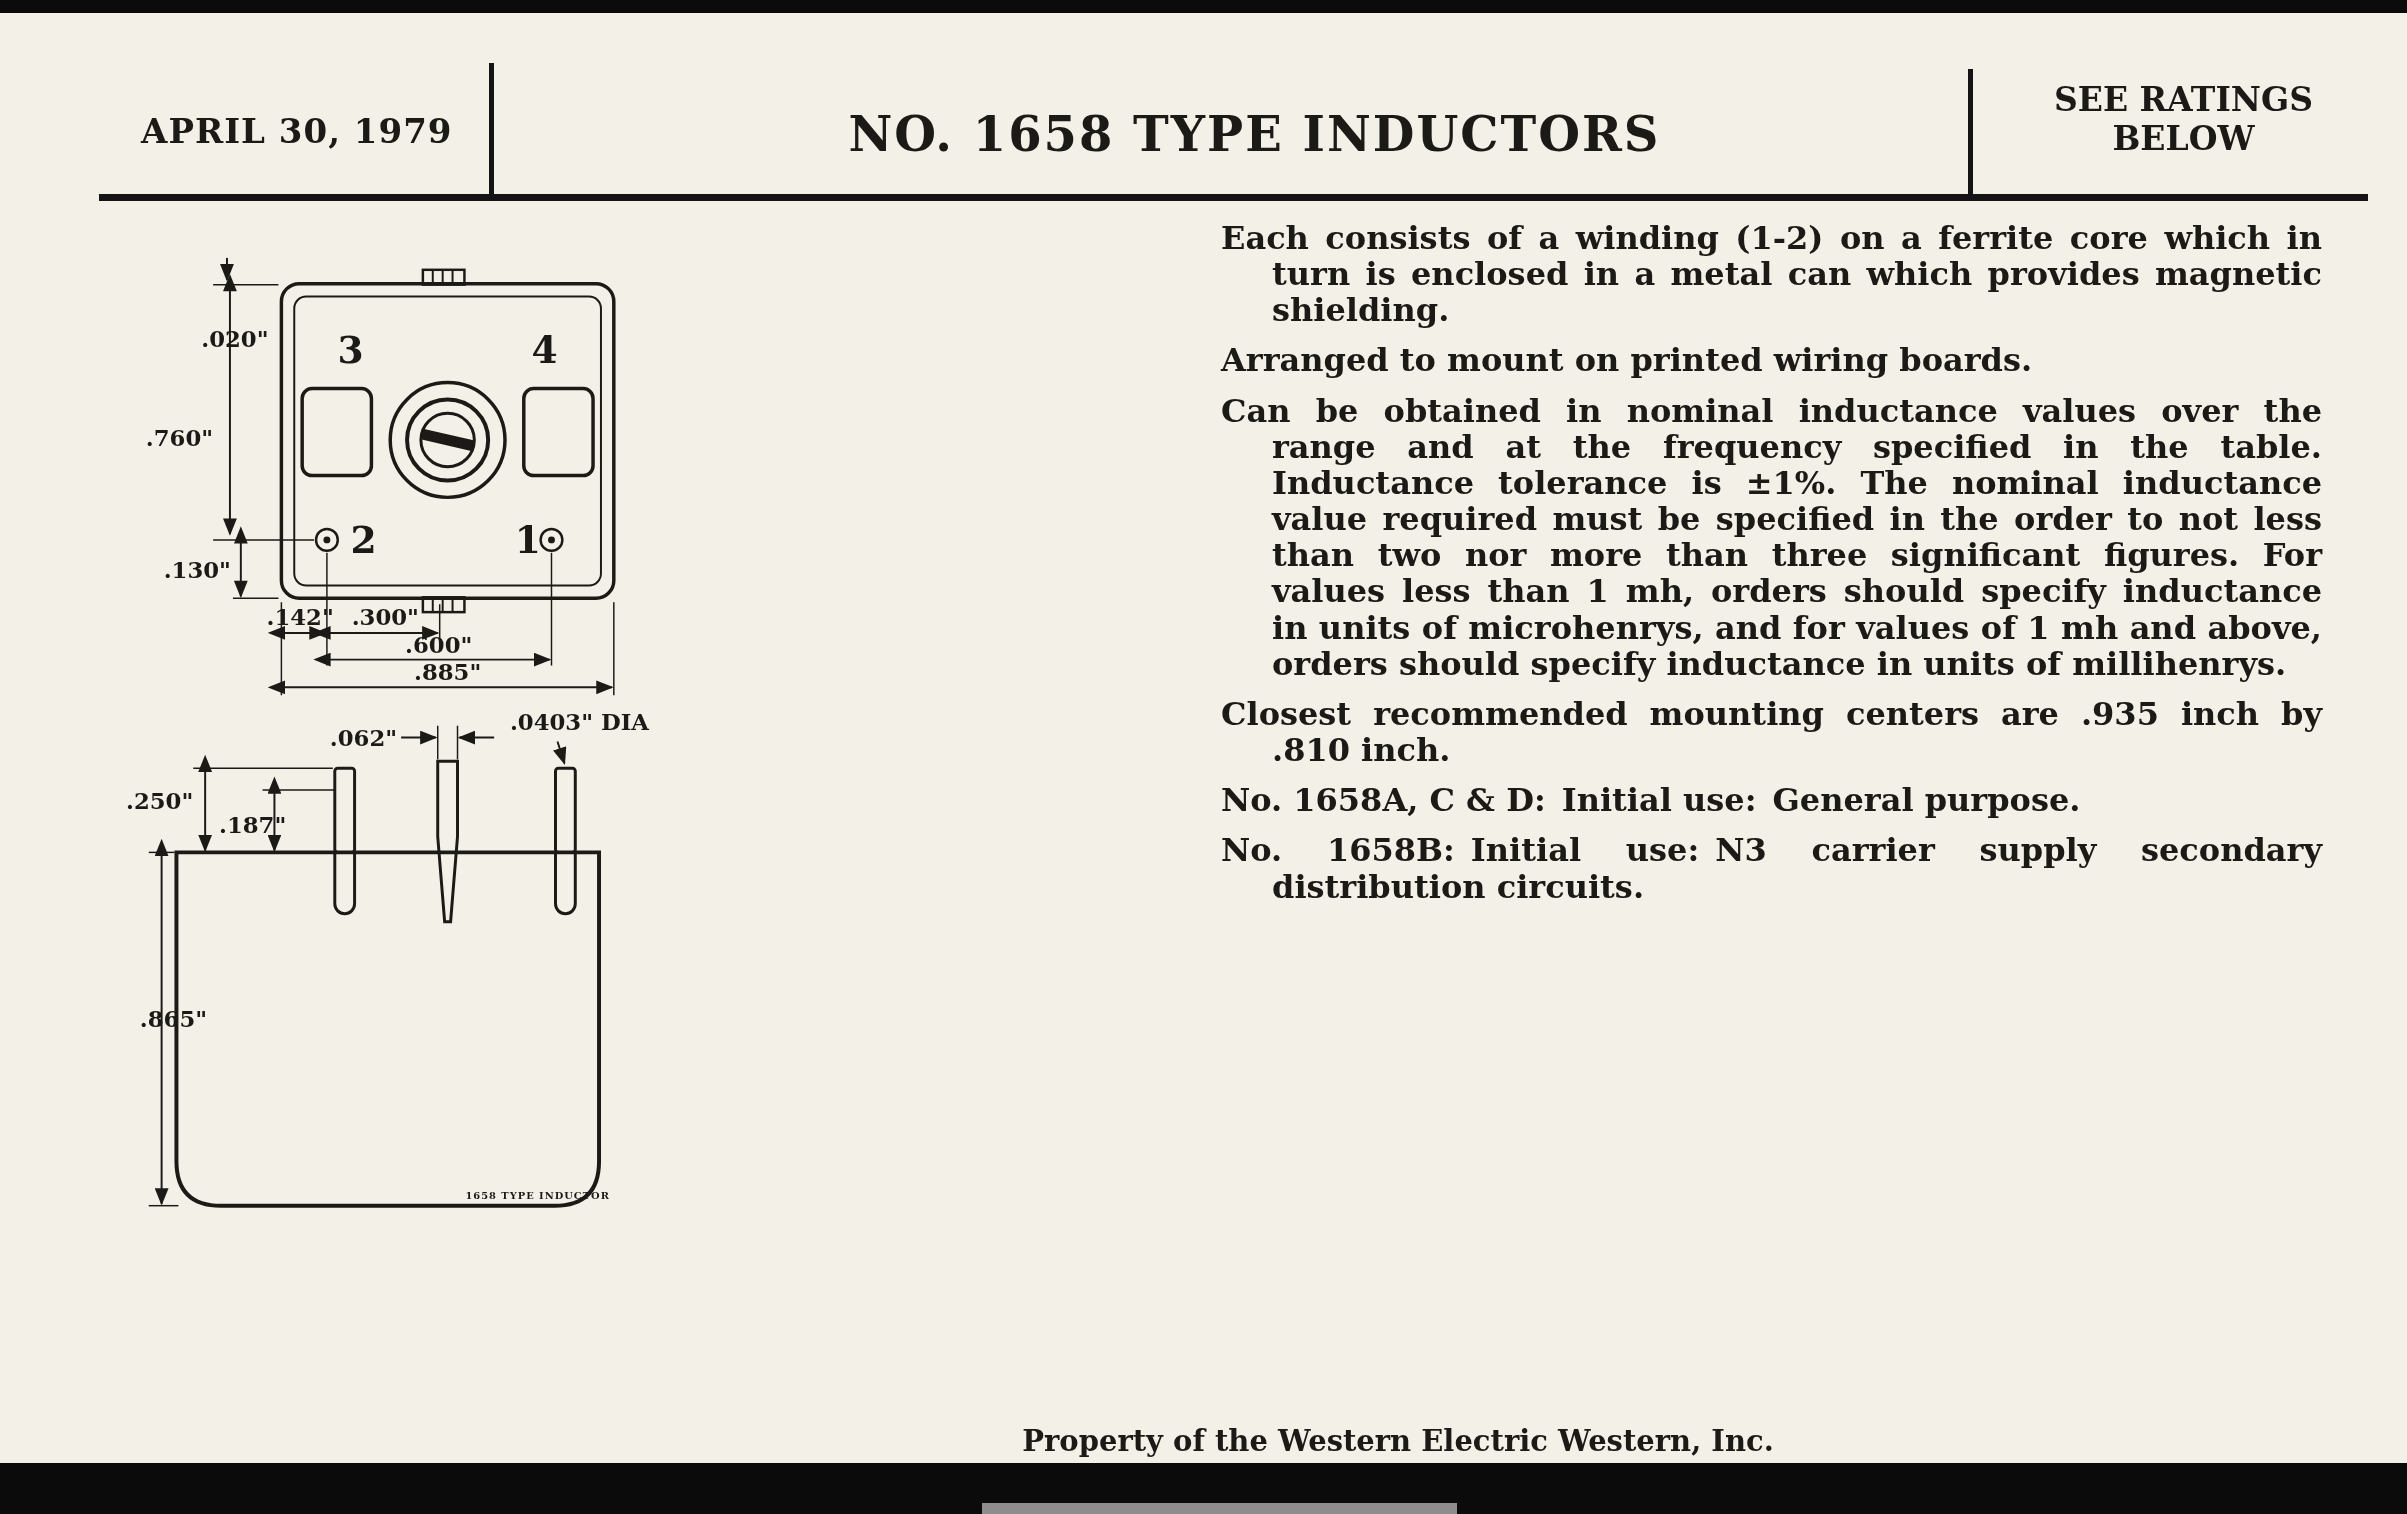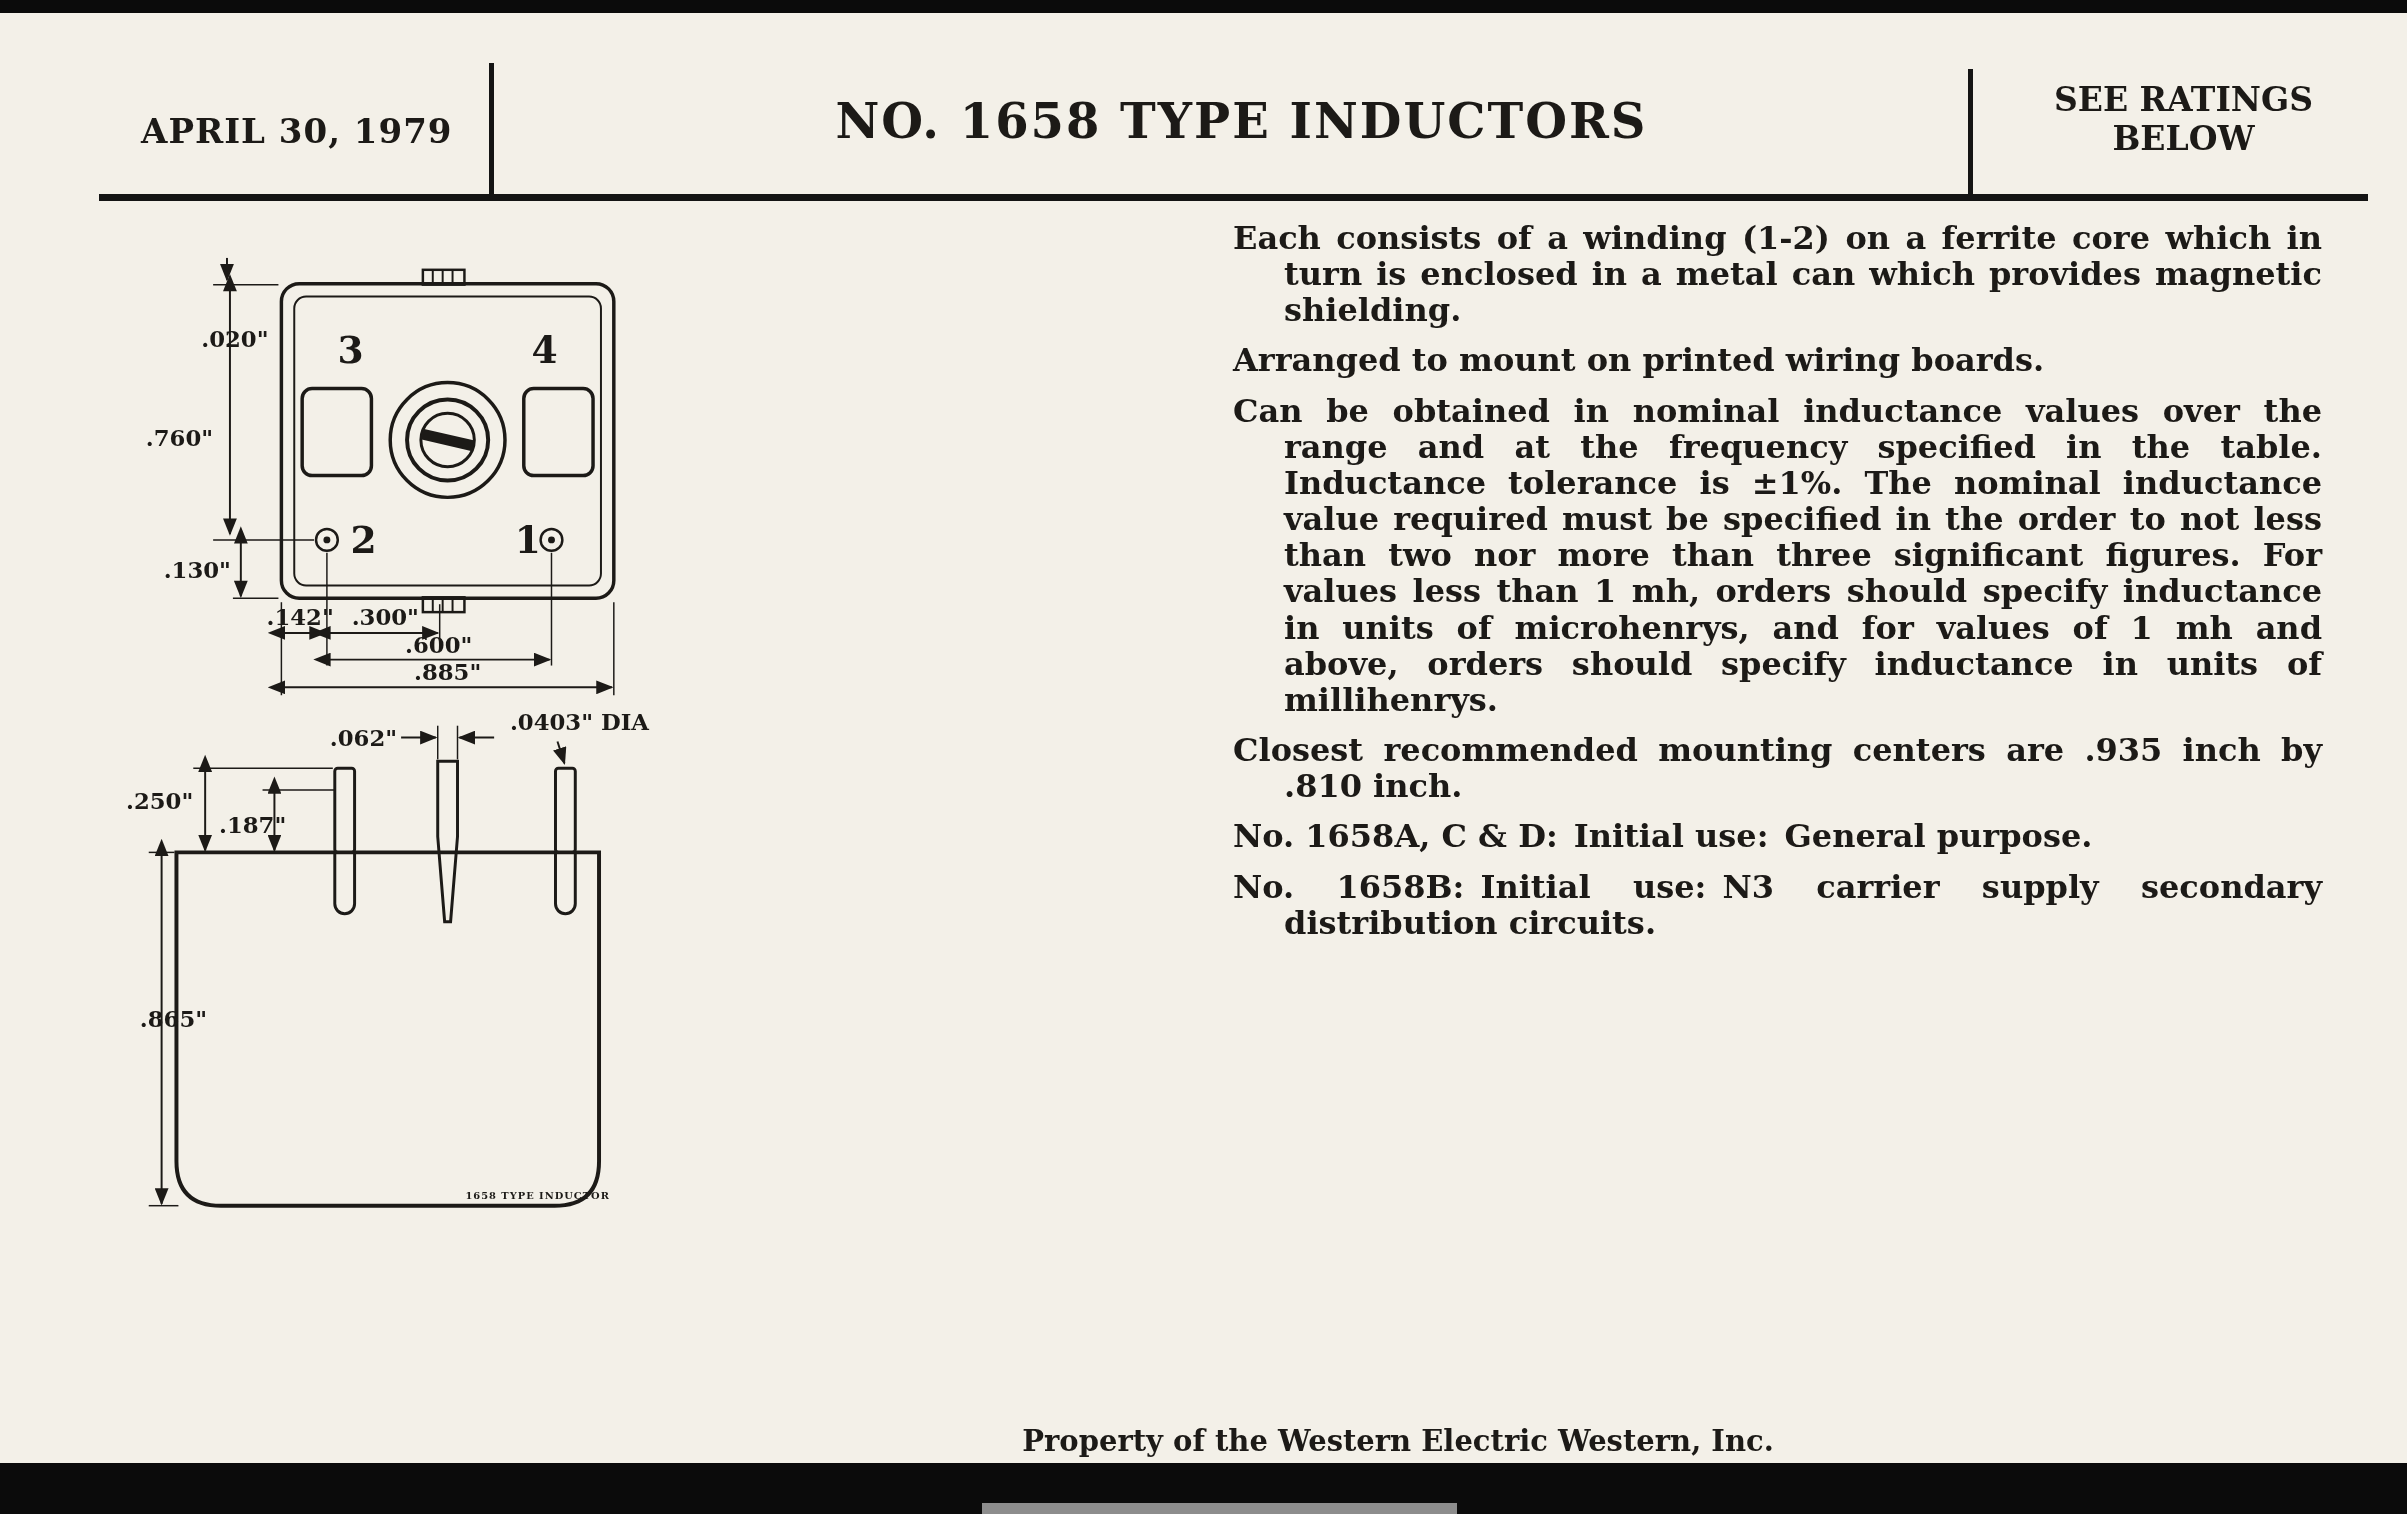--- a/index.html
+++ b/index.html
@@ -18,21 +18,21 @@
   .title{position:absolute;left:693px;top:89px;width:1089px;text-align:center;font-size:48px;letter-spacing:2px;}
   .ratings{position:absolute;left:2015px;top:81px;width:337px;text-align:center;font-size:33px;line-height:1.18;}
   .vdiv-left{position:absolute;left:489px;top:63px;width:5px;height:133px;background:#141414;}
   .vdiv-right{position:absolute;left:1968px;top:69px;width:5px;height:127px;background:#141414;}
   .hrule{position:absolute;left:99px;top:194px;width:2269px;height:7px;background:#141414;}
 
   
   .text-col{position:absolute;left:1221px;top:220px;width:1101px;}
   .text-col p{
     font-size:32px;line-height:1.13;text-align:justify;
-    margin:0 0 14px 12px;padding-left:51px;text-indent:-51px;
+    margin:0 0 14px 0;padding-left:51px;text-indent:-51px;
   }
 
   
   .diagram-col{position:absolute;left:94px;top:252px;width:653px;height:1089px;}
   .top-svg{position:absolute;left:0;top:0;}
   .side-svg{position:absolute;left:0;top:446px;}
   svg text{
     font-family:"DejaVu Serif","Liberation Serif",serif;
     font-weight:bold;fill:#1c1a17;
   }
@@ -45,21 +45,21 @@
   .footer-printed{position:absolute;left:2096px;top:1424px;font-size:29px;margin-top:35px;}
 </style>
 </head>
 <body>
 
 <div class="page">
   <div class="edge-strip-top"></div>
 
   <div class="date">APRIL 30, 1979</div>
   <div class="vdiv-left"></div>
-  <h1 class="title" style="margin:4px;font-size:48px;">NO. 1658 TYPE INDUCTORS</h1>
+  <h1 class="title" style="margin:17px;font-size:48px;">NO. 1658 TYPE INDUCTORS</h1>
   <div class="vdiv-right"></div>
   <div class="ratings">
     <div>SEE RATINGS</div>
     <div>BELOW</div>
   </div>
   <div class="hrule"></div>
 
   <div class="diagram-col">
 
     <svg class="top-svg" width="634" height="465" viewBox="0 0 640 470">

